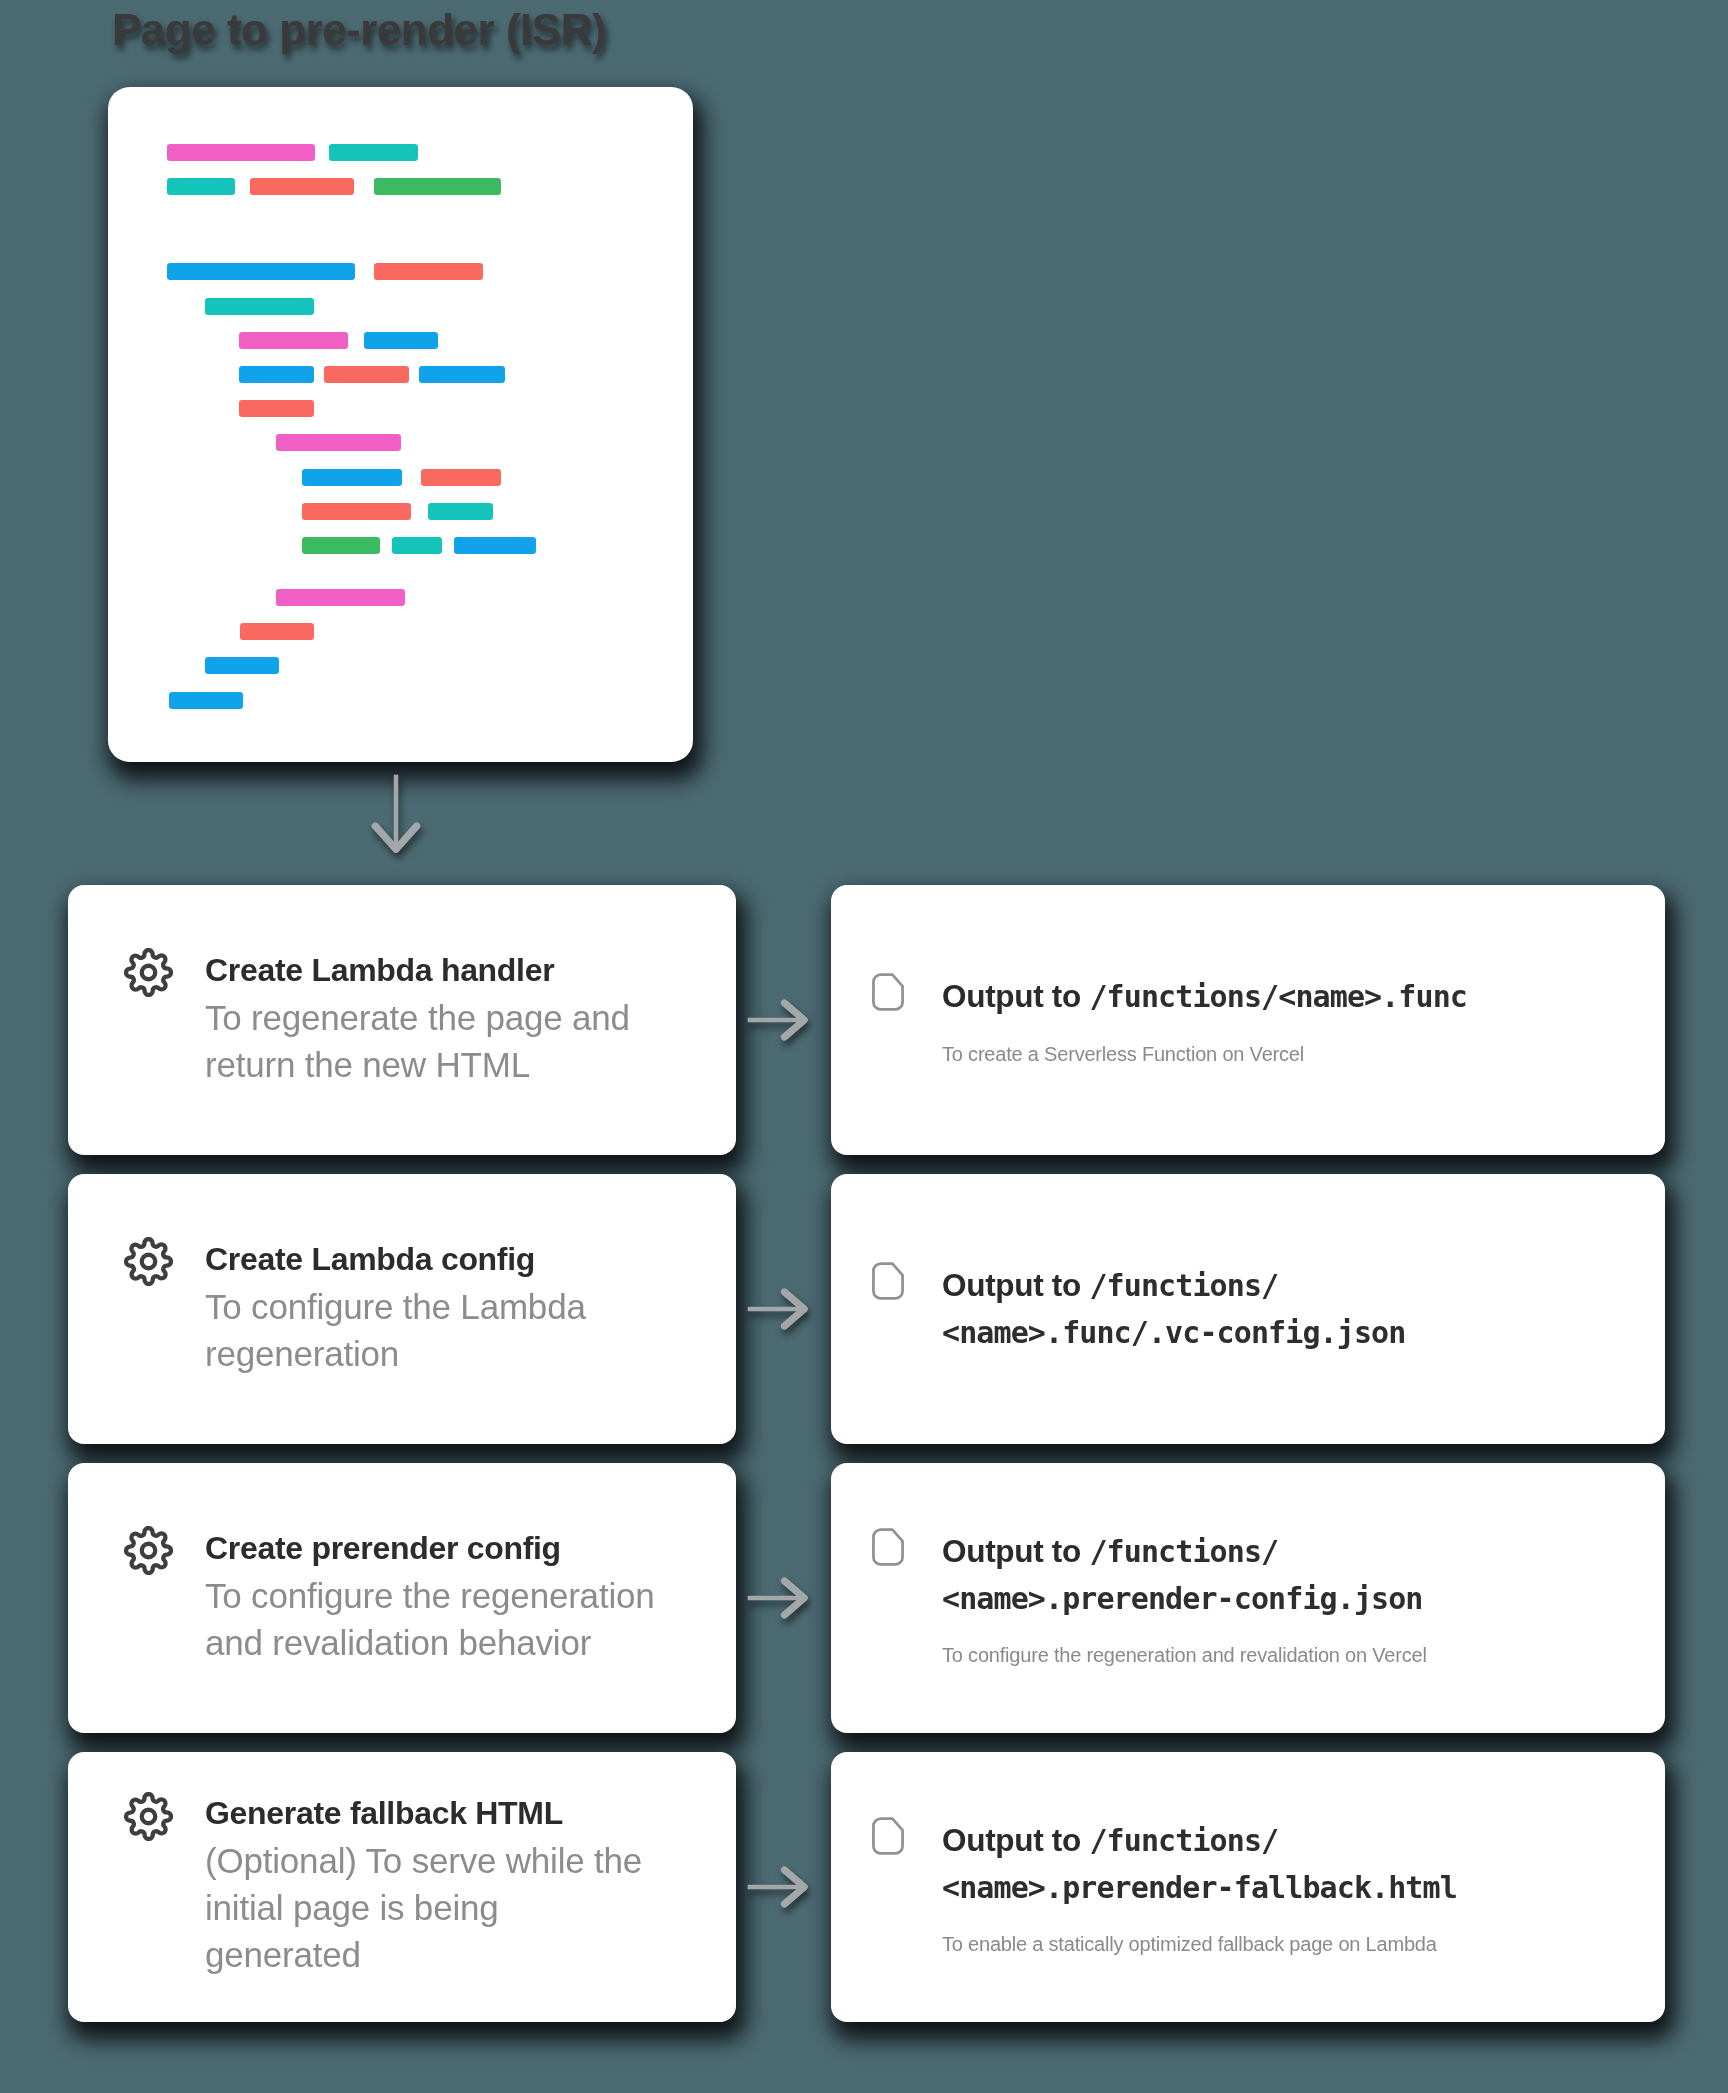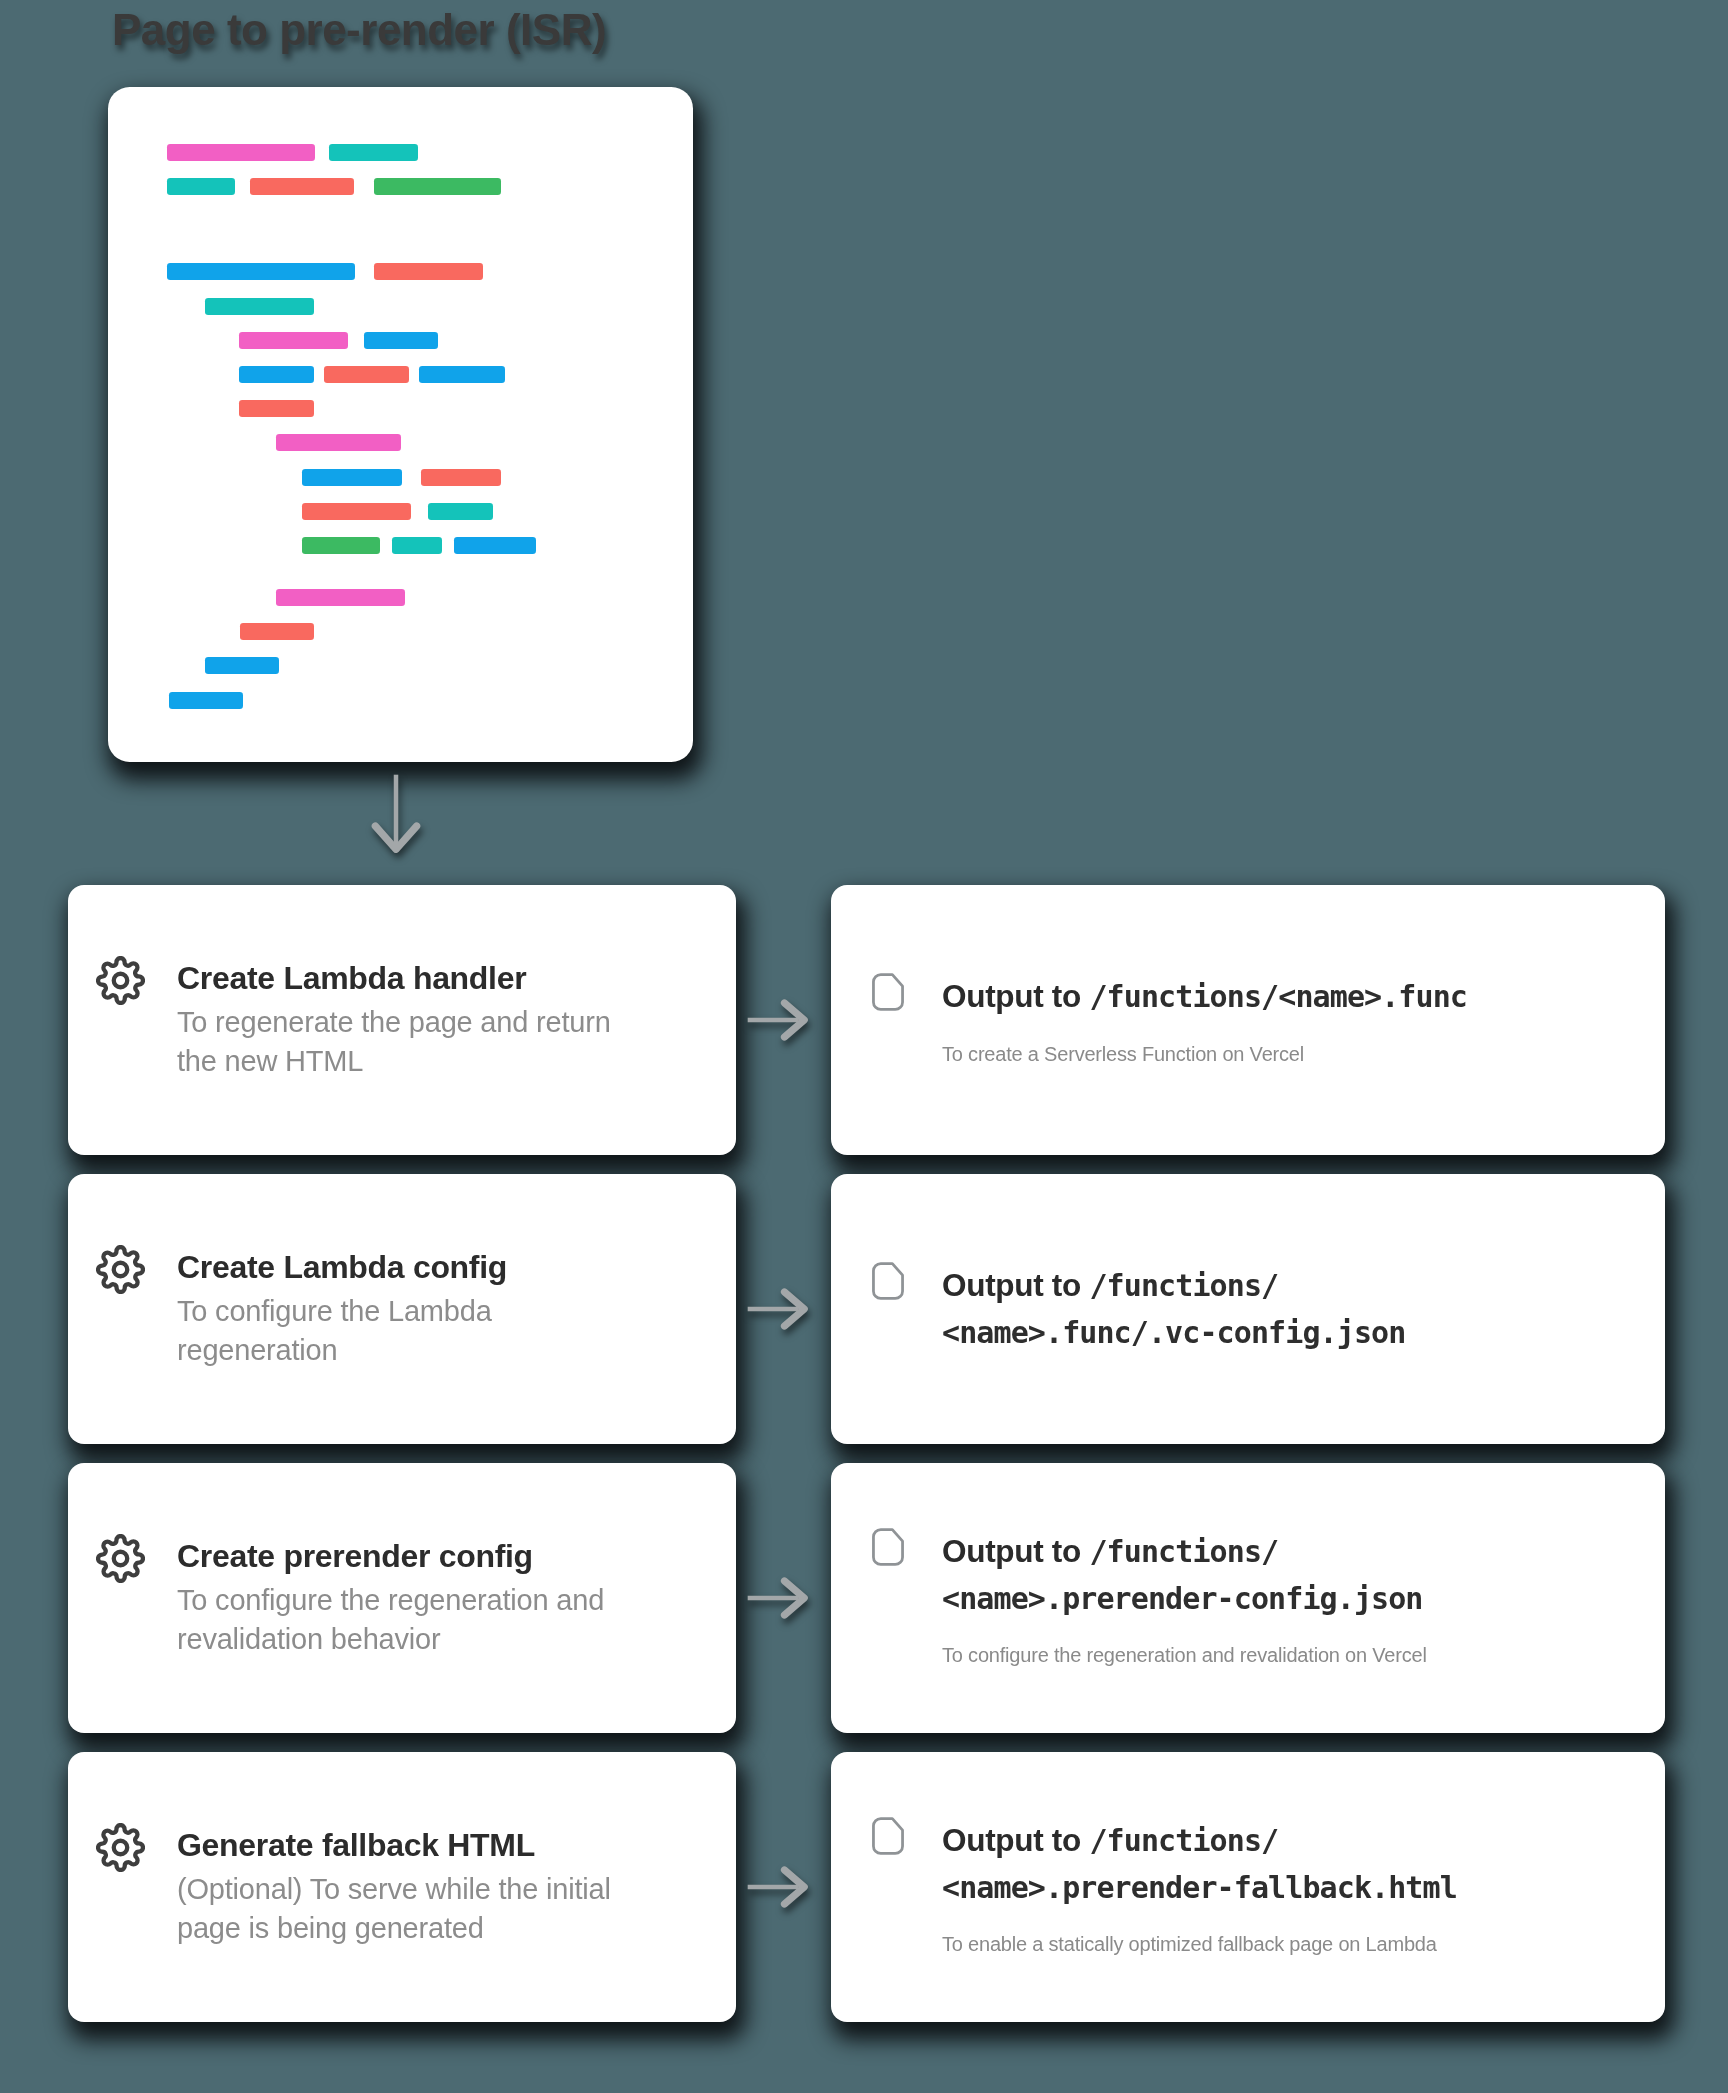--- a/index.html
+++ b/index.html
@@ -26,29 +26,29 @@
   .bar{
     position:absolute;height:17px;border-radius:3.2px;
   }
   .flow-arrow{
     position:absolute;
     filter:drop-shadow(2.7px 5.4px 3.6px rgba(0,0,0,0.55));
   }
   .step-card{left:68px;width:668px;height:270px;display:flex;align-items:center;}
   .out-card{left:831px;width:834px;height:270px;display:flex;align-items:center;}
   .card-inner{display:flex;align-items:flex-start;}
-  .step-card .card-inner{padding-left:28px;}
+  .step-card .card-inner{padding-left:56px;}
   .out-card .card-inner{padding-left:41px;}
   .step-icon{margin-top:-3.6px;flex:0 0 auto;}
   .out-icon{margin-top:0px;flex:0 0 auto;}
   .step-text{margin-left:32px;}
   .out-text{margin-left:38px;}
   .step-title{font-size:32px;font-weight:700;color:#2c2c2c;letter-spacing:-0.3px;}
   .step-desc{
-    margin-top:6px;font-size:29px;color:#8c8c8c;line-height:1.34;
+    margin-top:6px;font-size:35px;color:#8c8c8c;line-height:1.34;
     max-width:450px;letter-spacing:-0.2px;
   }
   .out-title{font-size:31.5px;font-weight:700;color:#2b2b2b;line-height:1.55;letter-spacing:-0.3px;}
   .mono{
     font-family:"DejaVu Sans Mono","Liberation Mono",monospace;
     font-size:30px;font-weight:700;color:#2e2e2e;letter-spacing:-0.9px;
   }
   .mono-l2{display:block;}
   .out-desc{
     margin-top:20px;font-size:20px;color:#8a8a8a;line-height:1.34;

